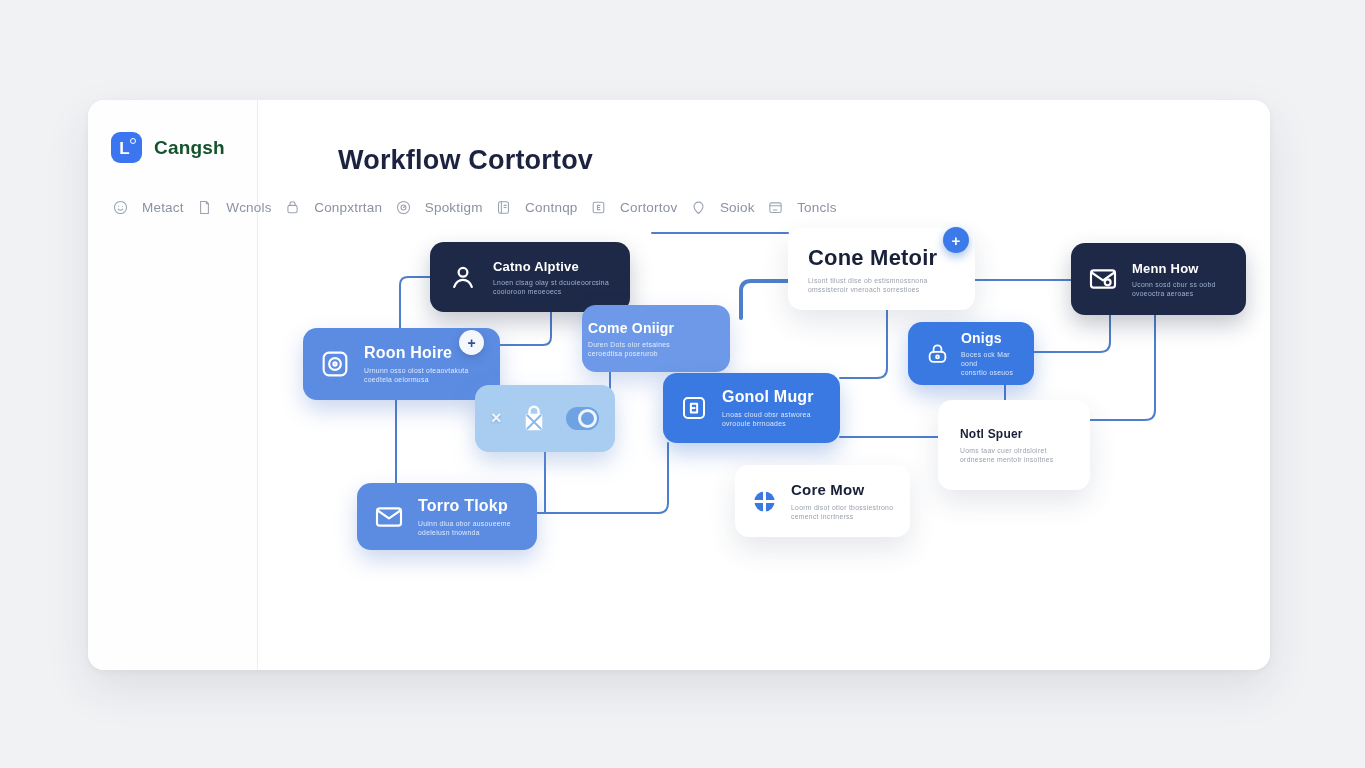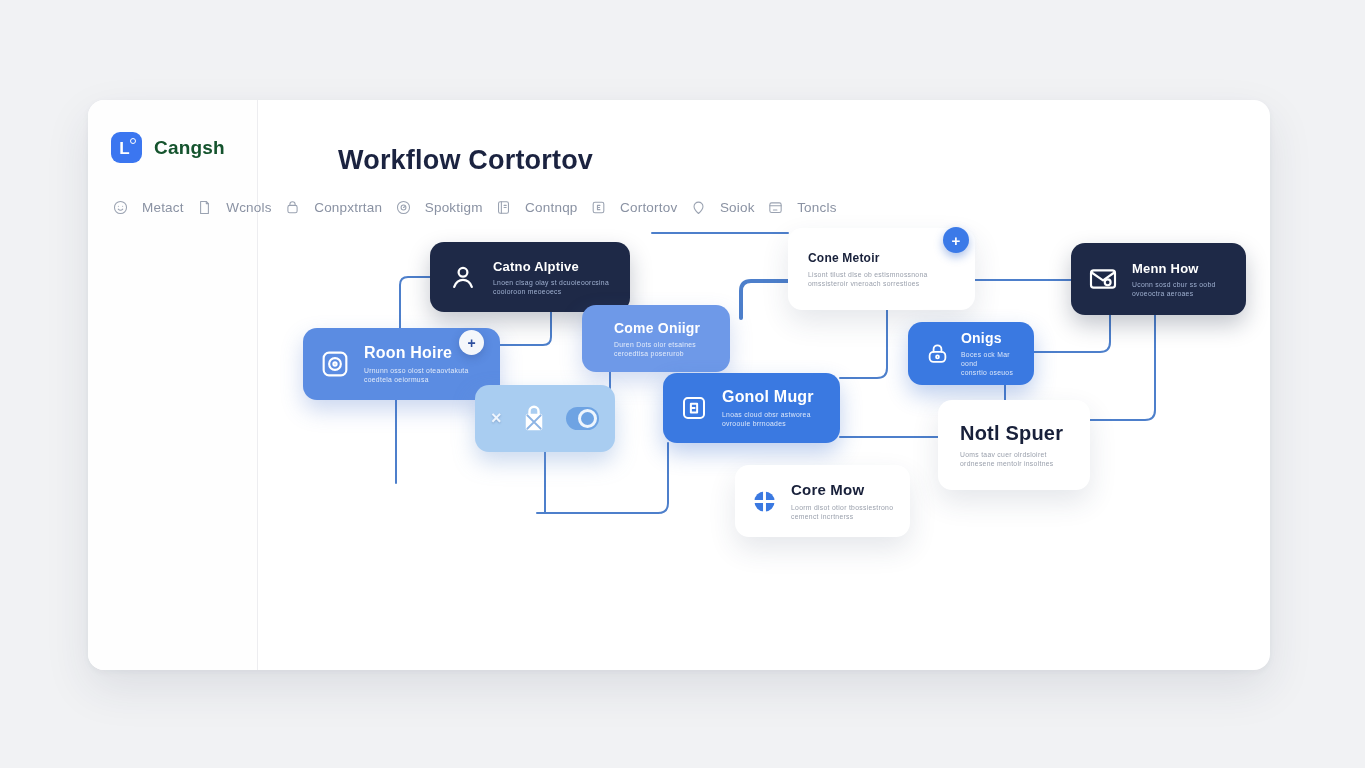--- a/index.html
+++ b/index.html
@@ -49,21 +49,21 @@
   .nsub { font-size:6.8px; line-height:9px; letter-spacing:.3px; }
   .dark   { background:#1e2947; box-shadow:0 10px 22px rgba(20,30,60,.25); }
   .dark .ntitle { color:#ffffff; font-size:13px; margin-bottom:4px; }
   .dark .nsub   { color:#9fb0d0; }
   .blue-a { background:#5b8ce2; box-shadow:0 10px 22px rgba(70,110,200,.28); }
   .blue-b { background:#6e99e8; box-shadow:0 10px 22px rgba(70,110,200,.25); }
   .blue-c { background:#3a79e1; box-shadow:0 10px 22px rgba(40,95,200,.30); }
   .blue-a .ntitle, .blue-b .ntitle, .blue-c .ntitle { color:#fff; font-size:16px; margin-bottom:4px; }
   .blue-a .nsub, .blue-b .nsub, .blue-c .nsub { color:rgba(255,255,255,.82); }
   .white  { background:#ffffff; box-shadow:0 12px 28px rgba(40,55,90,.12); }
-  .white .ntitle { color:#18203a; font-size:20px; margin-bottom:5px; }
+  .white .ntitle { color:#18203a; font-size:12px; margin-bottom:5px; }
   .white .nsub   { color:#9aa0ac; }
   .badge-plus {
     position:absolute; width:26px; height:26px; border-radius:50%;
     display:flex; align-items:center; justify-content:center; font-weight:700; z-index:3; cursor:pointer;
   }
   .badge-blue { background:#3b7ae8; color:#fff; font-size:15px; box-shadow:0 4px 10px rgba(40,95,200,.4); }
   .badge-white{ background:#f4f7fb; color:#2d4f9e; font-size:14px; box-shadow:0 3px 8px rgba(40,60,110,.25); }
   
   .toggle-card { background:#a9cdf1; box-shadow:0 10px 22px rgba(110,150,210,.35);
     justify-content:center; gap:14px; }
@@ -179,21 +179,21 @@
       <span class="ntext">
         <span class="ntitle">Catno Alptive</span>
         <span class="nsub">Lnoen clsag olay st dcuoieoorcsina</span>
         <span class="nsub">cooioroon meoeoecs</span>
       </span>
     </div>
 
     <div class="node white" style="left:700px;top:128px;width:187px;height:82px;padding-left:20px">
       <span class="badge-plus badge-blue" style="top:-1px;right:6px">+</span>
       <span class="ntext">
-        <span class="ntitle" style="font-size:12px">Cone Metoir</span>
+        <span class="ntitle" style="font-size:22px">Cone Metoir</span>
         <span class="nsub">Lisont tilust dlse ob estismnossnona</span>
         <span class="nsub">omssisteroir vneroach sorrestioes</span>
       </span>
     </div>
 
     <div class="node dark" style="left:983px;top:143px;width:175px;height:72px">
       <span class="nicon">
         <svg width="32" height="32" viewBox="0 0 24 24">
             <rect x="3" y="5.5" width="18" height="13" rx="2"></rect>
             <path d="M4 7.5l8 5.5 8-5.5"></path>
@@ -216,21 +216,21 @@
             <circle cx="12" cy="12" r="1.2"></circle>
           </svg>
       </span>
       <span class="ntext">
         <span class="ntitle">Roon Hoire</span>
         <span class="nsub">Urnunn osso olost oteaovtakuta</span>
         <span class="nsub">coedtela oeiormusa</span>
       </span>
     </div>
 
-    <div class="node blue-b" style="left:494px;top:205px;width:148px;height:67px;padding-left:32px">
+    <div class="node blue-b" style="left:494px;top:205px;width:148px;height:67px;padding-left:6px">
       <span class="ntext">
         <span class="ntitle" style="font-size:14px">Come Oniigr</span>
         <span class="nsub">Duren Dots olor etsaines</span>
         <span class="nsub">ceroedtisa poserurob</span>
       </span>
     </div>
 
     <div class="node blue-c" style="left:575px;top:273px;width:177px;height:70px">
       <span class="nicon">
         <svg width="30" height="30" viewBox="0 0 24 24">
@@ -275,20 +275,33 @@
             <path d="M12 2v20M2 12h20" stroke="#ffffff" stroke-width="2.6"></path>
           </svg>
       </span>
       <span class="ntext">
         <span class="ntitle" style="font-size:15px">Core Mow</span>
         <span class="nsub">Loorm disot otior tbossiestrono</span>
         <span class="nsub">cemenct incrtnerss</span>
       </span>
     </div>
 
+    <div class="node blue-a" style="left:269px;top:383px;width:180px;height:67px">
+      <span class="nicon">
+        <svg width="32" height="32" viewBox="0 0 24 24">
+            <rect x="3" y="5.5" width="18" height="13" rx="2"></rect>
+            <path d="M4 7.5l8 5.5 8-5.5"></path>
+          </svg>
+      </span>
+      <span class="ntext">
+        <span class="ntitle">Torro Tlokp</span>
+        <span class="nsub">Uuinn dlua obor ausoueeme</span>
+        <span class="nsub">odeleiusn tnownda</span>
+      </span>
+    </div>
 
     <div class="node toggle-card" style="left:387px;top:285px;width:140px;height:67px">
       <span class="x-glyph">×</span>
       <span class="nicon">
         <svg width="36" height="36" viewBox="0 0 24 24">
             <path d="M9 8.5V6.8a3 3 0 016 0v1.7" stroke="#fff" fill="none" stroke-width="1.6"></path>
             <rect x="6.5" y="8.5" width="11" height="11" rx="1.2" fill="#ffffff" stroke="none"></rect>
             <path d="M7.5 9.5l9 9M16.5 9.5l-9 9" stroke="#8db4e4" fill="none" stroke-width="1.2"></path>
           </svg>
       </span>

